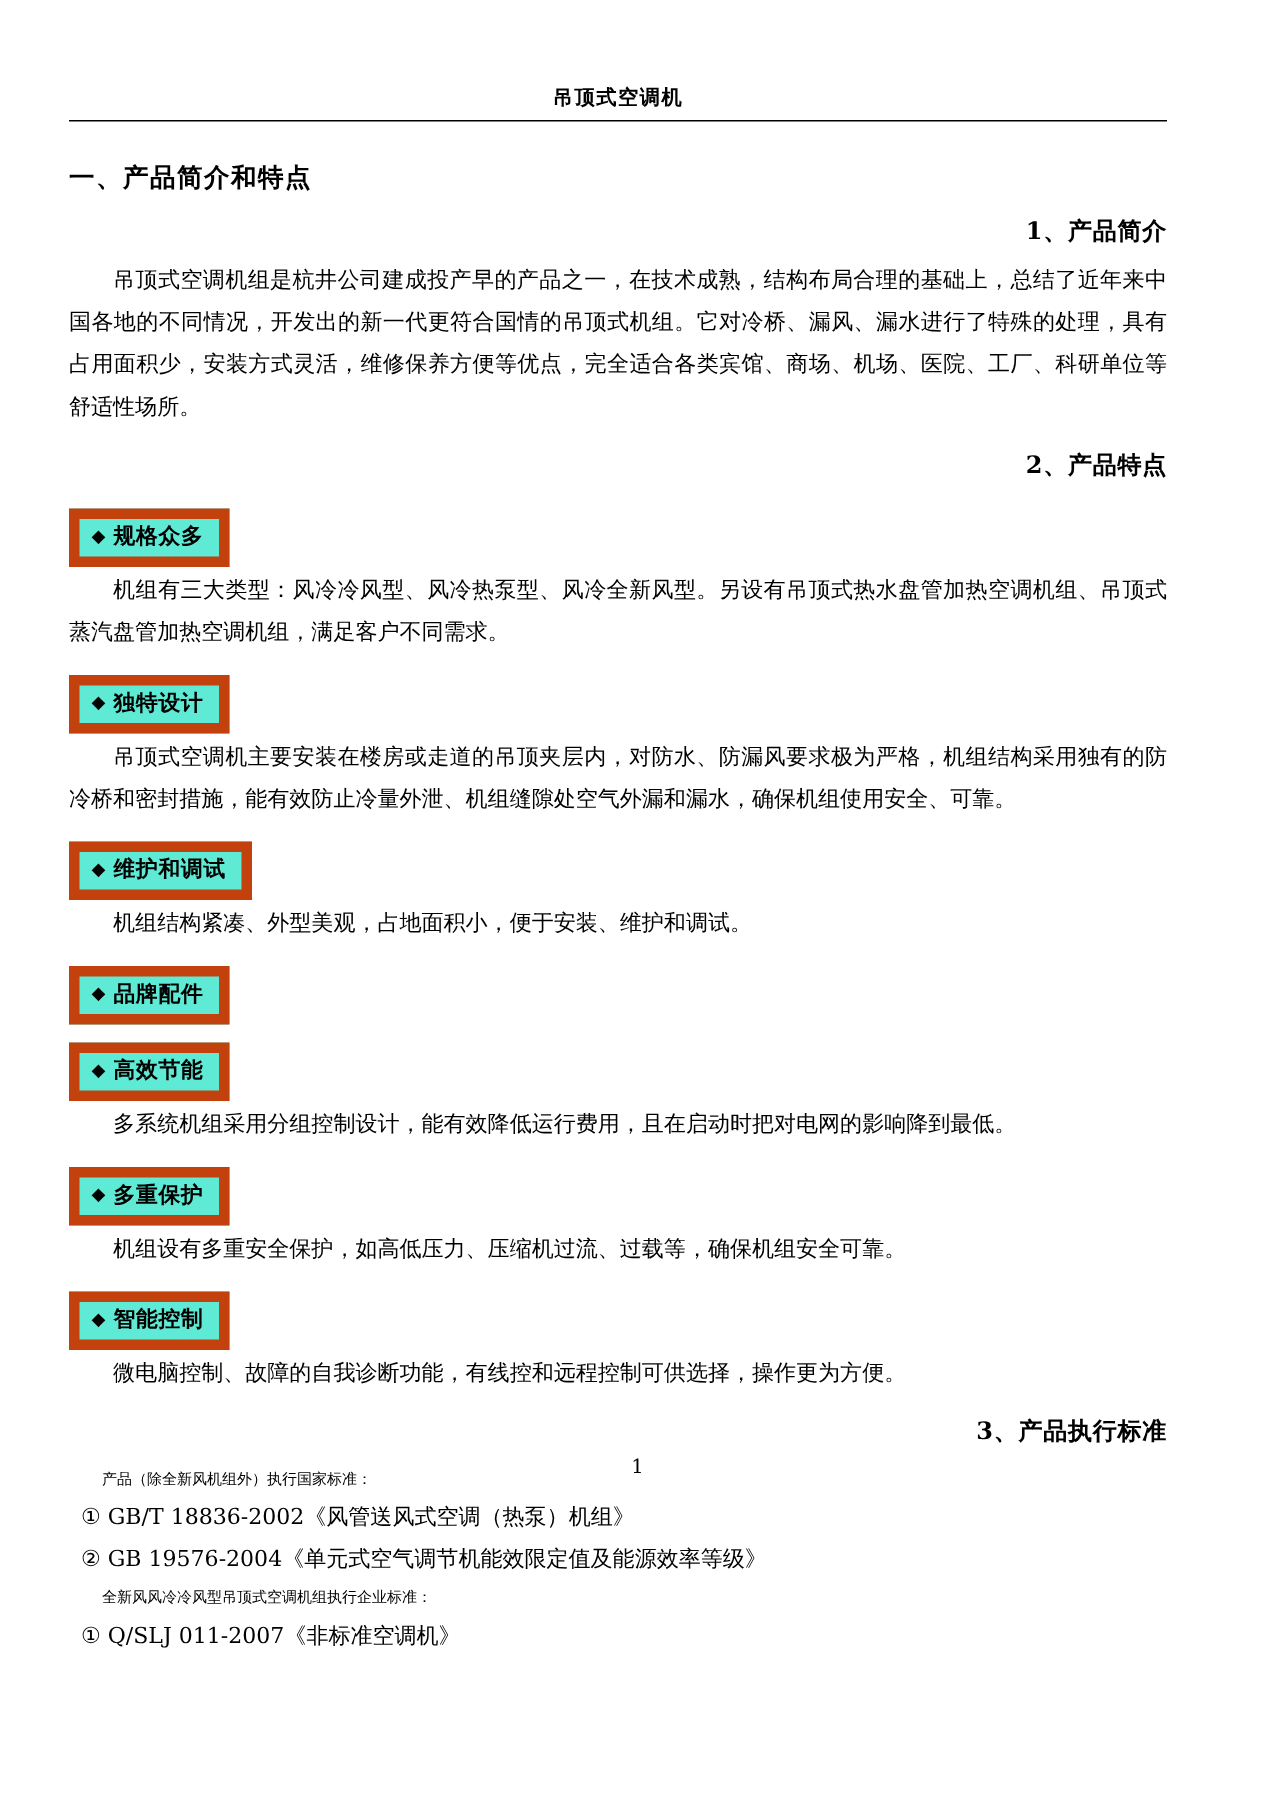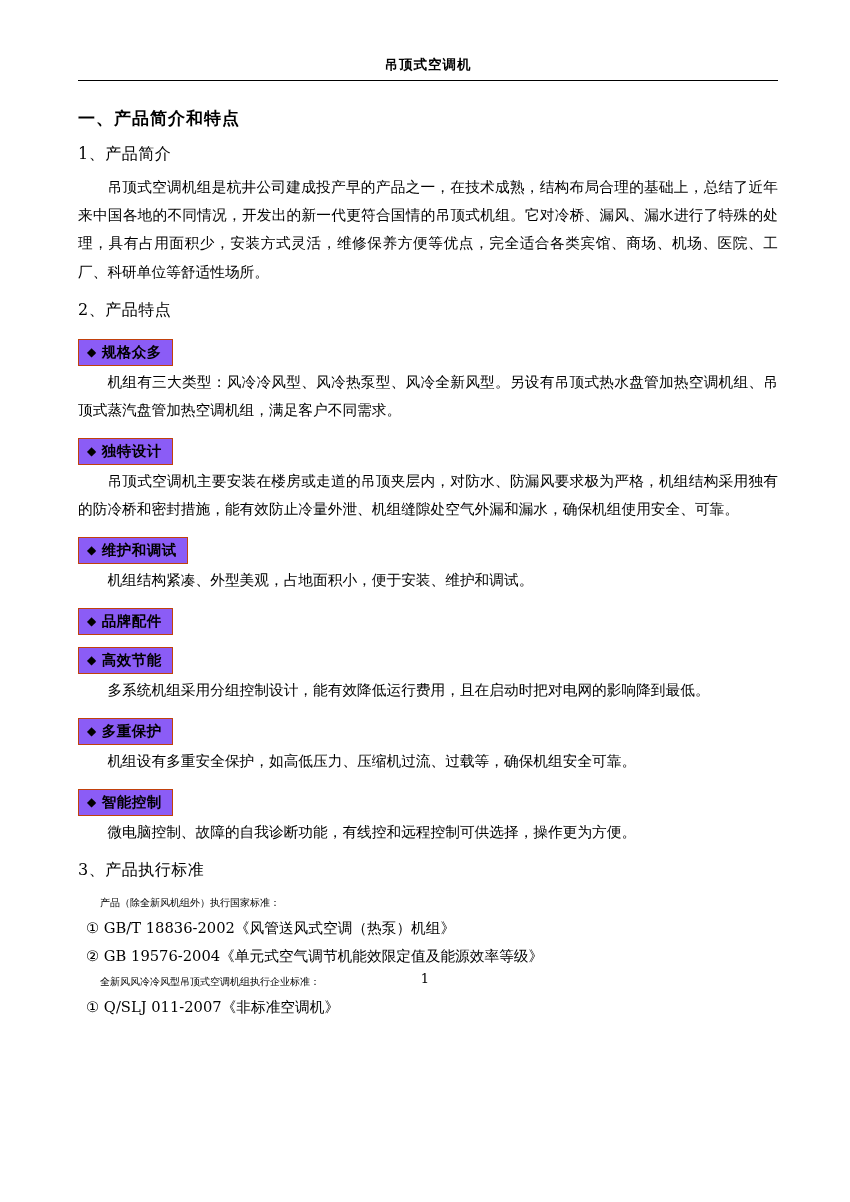--- a/index.html
+++ b/index.html
@@ -11,21 +11,21 @@
     width: 850px;
     height: 1202px;
     font-family: "DejaVu Serif", "Liberation Serif", serif;
     color: #000000;
   }
   .page {
     position: relative;
     width: 850px;
     height: 1030px;
     box-sizing: border-box;
-    padding: 56px 72px 40px 78px;
+    padding: 56px 72px 40px 46px;
   }
   .header {
     text-align: center;
     font-size: 13.5px;
     font-family: "DejaVu Serif", "Liberation Serif", serif;
     font-weight: bold;
     letter-spacing: 1px;
     padding-bottom: 6px;
   }
   .header-rule {
@@ -33,36 +33,37 @@
     margin: 0 0 26px 0;
   }
   h1.sec {
     font-size: 17px;
     font-weight: bold;
     margin: 0 0 14px 0;
     letter-spacing: 1px;
   }
   h2.sub {
     font-size: 16px;
-    font-weight: normal;
+    font-weight: bold;
     margin: 14px 0 8px 0;
     letter-spacing: 0.5px;
+    text-align: right;
   }
   p.body {
     font-size: 14.7px;
     line-height: 1.92;
     margin: 0 0 4px 0;
     text-align: justify;
     text-justify: inter-ideograph;
     text-indent: 2em;
   }
   .tag {
     display: inline-block;
-    border: 1px solid #c2410c;
-    background: #8b5cf6;
+    border: 7px solid #c2410c;
+    background: #5eead4;
     font-size: 14.5px;
     font-weight: bold;
     padding: 1px 10px 2px 8px;
     line-height: 1.5;
     margin: 10px 0 2px 0;
     letter-spacing: 0.5px;
   }
   .tag .dia {
     font-size: 12px;
     margin-right: 5px;

